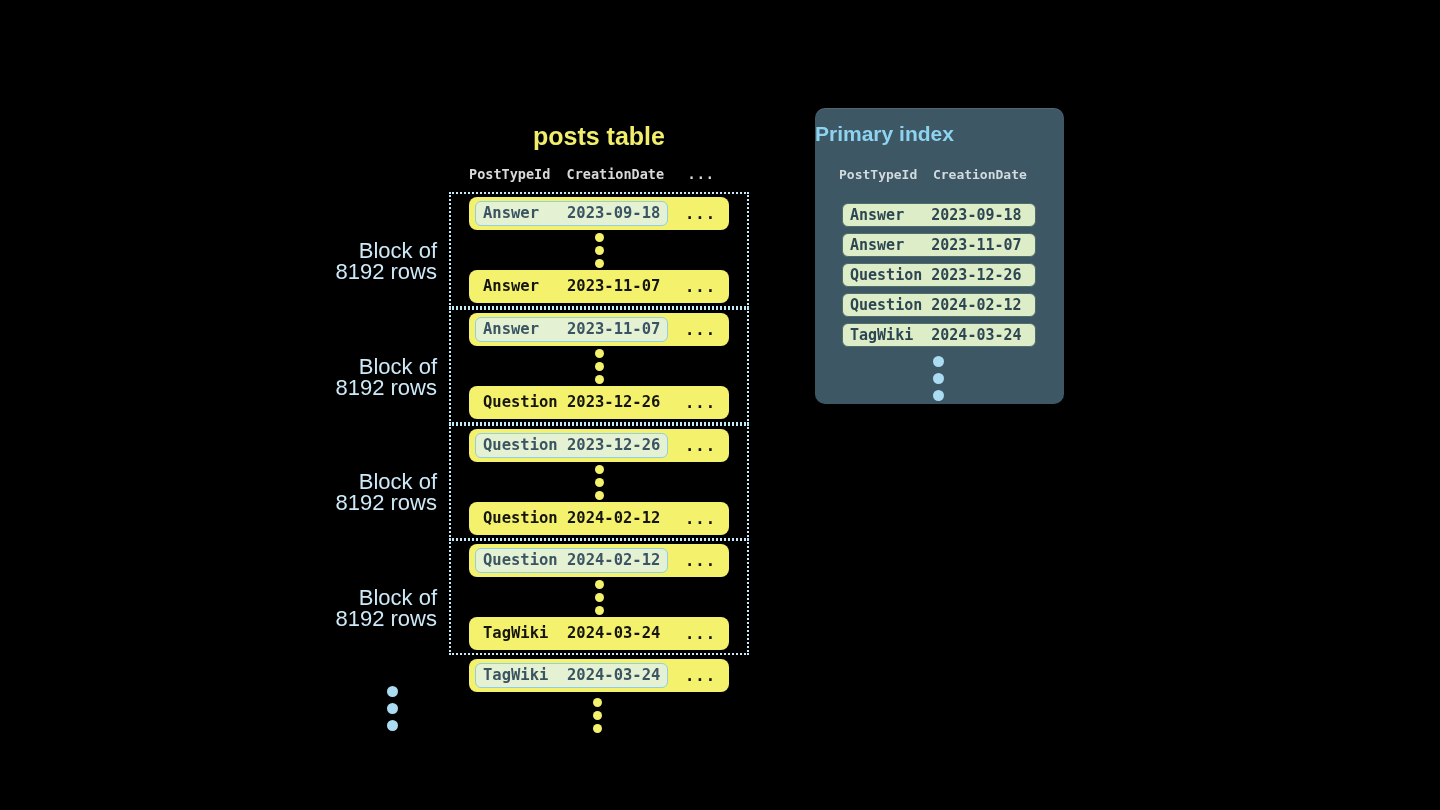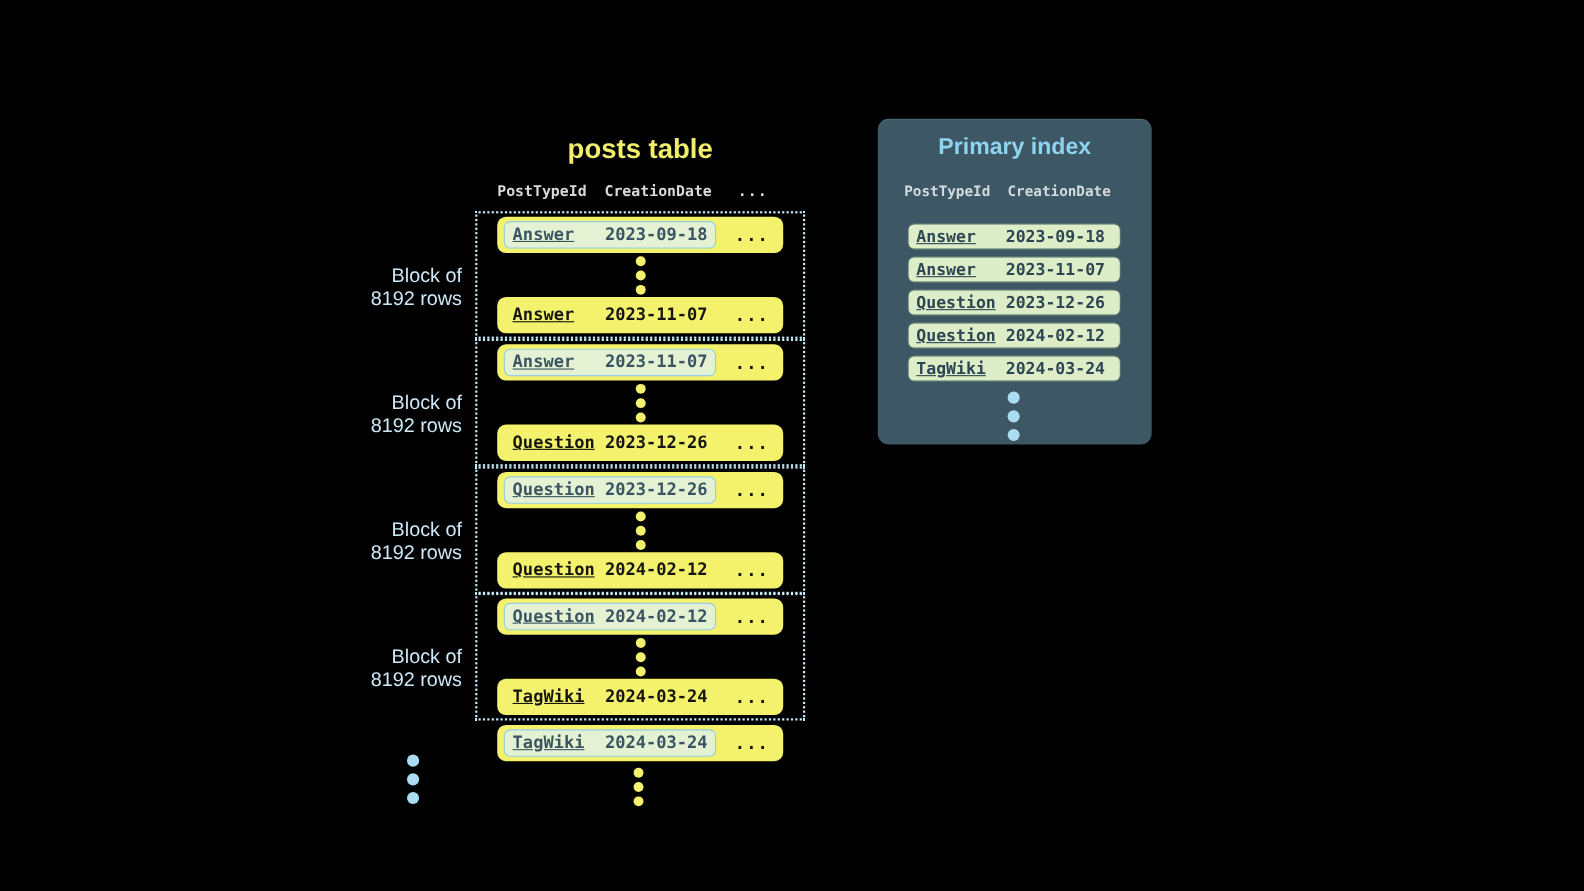--- a/index.html
+++ b/index.html
@@ -17,20 +17,21 @@
     --dotted-border-blue:#c5eaf8;
     --blue-dot:#abdcf2;
     --header-gray:#d9d9d9;
     --dark-text:#15150f;
   }
   html,body{margin:0;padding:0;background:#000;}
   .canvas{
     position:relative;width:1399px;height:810px;overflow:hidden;
     background:var(--background);
     font-family:"Liberation Sans",sans-serif;
+    margin-left:17px;
   }
 
   
   .posts-title{
     position:absolute;left:432px;top:122px;width:300px;height:28px;
     text-align:center;font-size:25px;font-weight:600;color:var(--title-yellow);
   }
   .col-header{
     position:absolute;display:flex;align-items:flex-start;
     font-family:"DejaVu Sans Mono","Liberation Mono",monospace;
@@ -54,45 +55,45 @@
   }
   .cellbox{
     display:inline-flex;align-items:center;
     padding:1px 7px;border:1.5px solid transparent;border-radius:6px;line-height:21px;
   }
   .cellbox.hl{
     background:var(--highlight-green);
     border-color:var(--highlight-border-blue);
     color:var(--highlight-text);
   }
-  .tcell{display:inline-block;width:9ch;text-decoration:underline;}
+  .tcell{display:inline-block;width:9ch;}
   .ell{margin-left:auto;padding-right:13px;letter-spacing:1px;}
 
   .vdots{display:flex;flex-direction:column;gap:4px;align-self:center;}
   .vdots .dot{width:9px;height:9px;border-radius:50%;background:var(--row-yellow);}
   .vdots.blue .dot{width:11px;height:11px;background:var(--blue-dot);}
   .vdots.blue{gap:6px;}
 
   .overflow-row{position:absolute;left:452px;top:659px;width:260px;}
   .bottom-dots{position:absolute;left:576px;top:698px;}
   .left-dots{position:absolute;left:370px;top:686px;}
 
   .block-label{
     position:absolute;left:250px;width:170px;text-align:right;
-    font-size:18px;line-height:21px;color:var(--label-blue);font-weight:400;
+    font-size:22px;line-height:21px;color:var(--label-blue);font-weight:400;
   }
 
   
   .panel{
     position:absolute;left:798px;top:108px;width:249px;height:296px;
     background:var(--panel-slate);border-radius:10px;
     box-shadow:inset 0 1px 0 rgba(255,255,255,0.10);
   }
   .panel-title{
-    position:absolute;left:0;top:14px;width:100%;text-align:center;
+    position:absolute;left:0;top:14px;width:100%;text-align:left;
     font-size:21px;font-weight:600;color:var(--panel-title-blue);
   }
   .panel-header{left:24px;top:59px;width:201px;font-size:13px;color:#d3dbdf;position:absolute;}
   .irow{
     position:absolute;left:27px;width:194px;height:24px;box-sizing:border-box;
     background:var(--index-row-green);
     border:1px solid var(--index-row-border);border-radius:6px;
     display:flex;align-items:center;padding-left:7px;
     font-family:"DejaVu Sans Mono","Liberation Mono",monospace;
     font-size:15px;font-weight:700;color:#2e4653;

